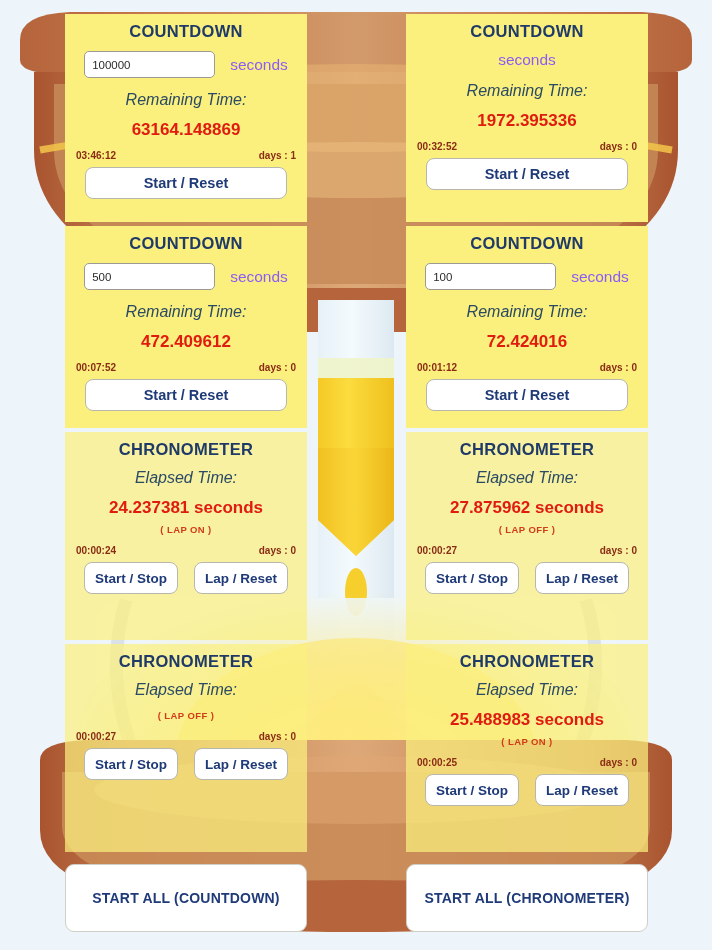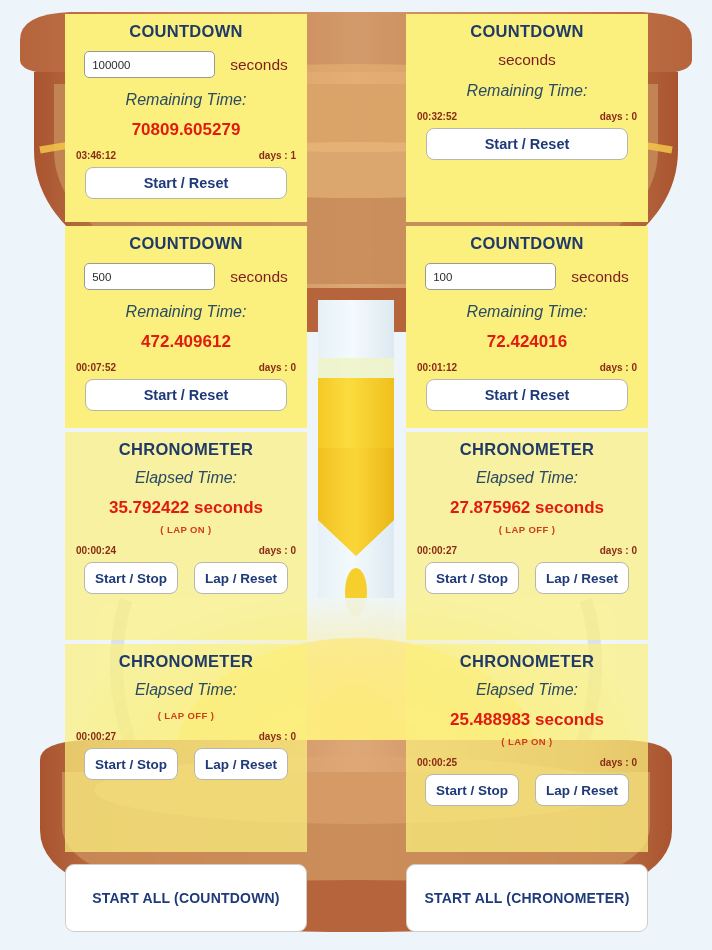--- a/index.html
+++ b/index.html
@@ -83,21 +83,21 @@
     border-radius: 5px;
     background: #ffffff;
     padding: 0 7px;
     font-family: "Liberation Sans", sans-serif;
     font-size: 11.5px;
     color: #2b2b2b;
     outline: none;
   }
   .sec-label {
     font-size: 15.5px;
-    color: #7f1d1d;
+    color: #8b5cf6;
   }
 
   
   .sub-label {
     font-style: italic;
     font-size: 16px;
     color: #2b4a63;
     margin-bottom: 11px;
   }
   .big-value {
@@ -262,34 +262,35 @@
 
   <div id="grid">
 
     <div class="panel solid col-l row1">
       <div class="panel-title">COUNTDOWN</div>
       <div class="input-row">
         <input class="sec-input" type="text" value="100000" style="">
         <span class="sec-label">seconds</span>
       </div>
       <div class="sub-label">Remaining Time:</div>
-      <div class="big-value">70809.605279</div>
+      <div class="big-value">63164.148869</div>
       <div class="clock-row">
         <span>03:46:12</span>
         <span>days : 1</span>
       </div>
       <button class="btn btn-wide">Start / Reset</button>
     </div>
 
     <div class="panel solid col-r row1">
       <div class="panel-title">COUNTDOWN</div>
       <div class="input-row">
         <span class="sec-label">seconds</span>
       </div>
       <div class="sub-label">Remaining Time:</div>
+      <div class="big-value">1972.395336</div>
       <div class="clock-row">
         <span>00:32:52</span>
         <span>days : 0</span>
       </div>
       <button class="btn btn-wide">Start / Reset</button>
     </div>
 
     <div class="panel solid col-l row2">
       <div class="panel-title">COUNTDOWN</div>
       <div class="input-row">
@@ -316,21 +317,21 @@
       <div class="clock-row">
         <span>00:01:12</span>
         <span>days : 0</span>
       </div>
       <button class="btn btn-wide">Start / Reset</button>
     </div>
 
     <div class="panel translucent col-l row3">
       <div class="panel-title">CHRONOMETER</div>
       <div class="sub-label">Elapsed Time:</div>
-      <div class="big-value">35.792422 seconds</div>
+      <div class="big-value">24.237381 seconds</div>
       <div class="lap-state">( LAP ON )</div>
       <div class="clock-row">
         <span>00:00:24</span>
         <span>days : 0</span>
       </div>
       <div class="btn-pair">
         <button class="btn btn-half">Start / Stop</button>
         <button class="btn btn-half">Lap / Reset</button>
       </div>
     </div>

